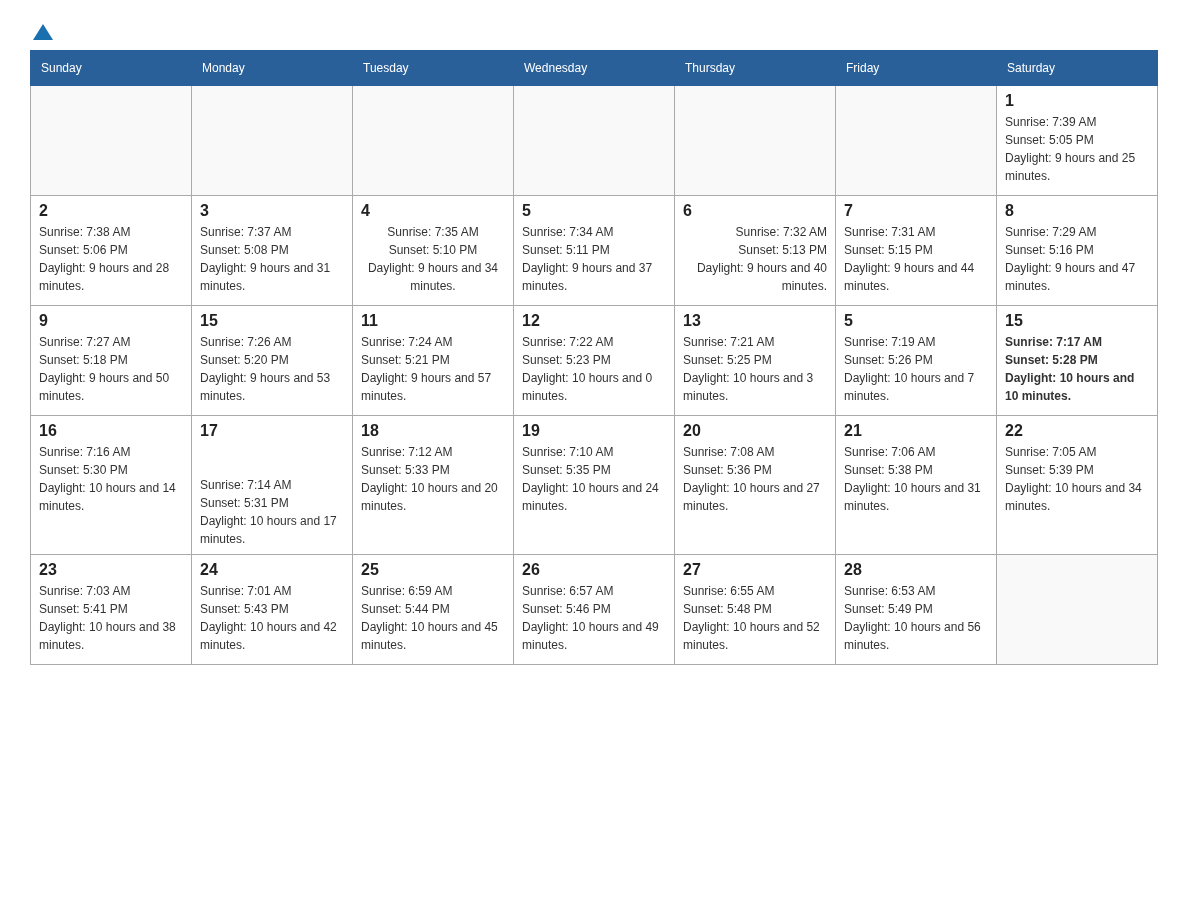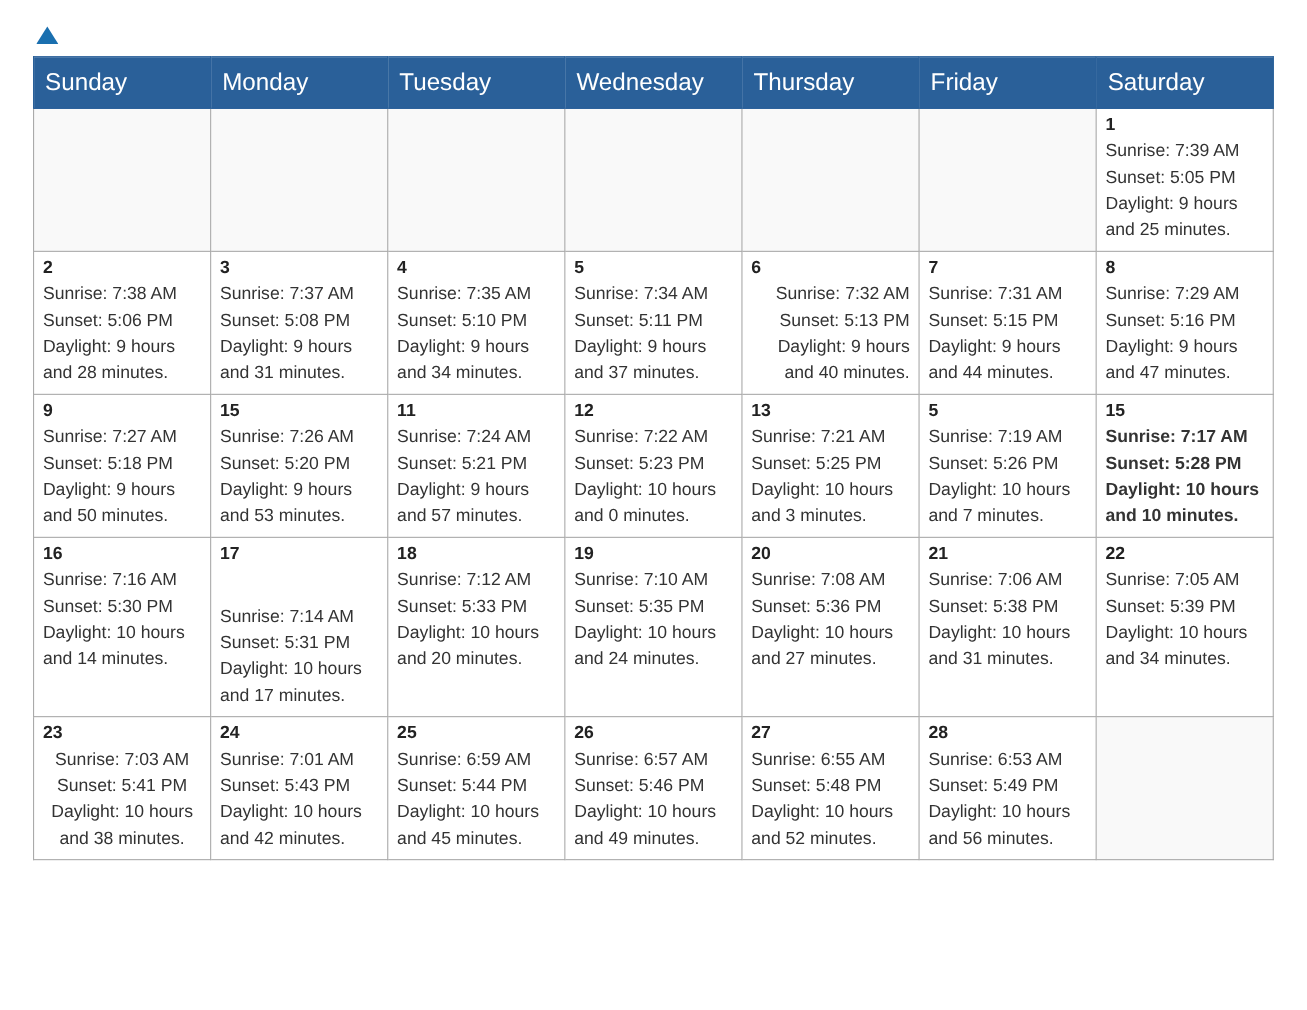--- a/index.html
+++ b/index.html
@@ -48,21 +48,21 @@
     table {
       width: 100%;
       border-collapse: collapse;
       margin-top: 10px;
     }
     thead tr {
       background-color: #2a6099;
     }
     thead th {
       color: #fff;
-      font-size: 22px;
+      font-size: 12px;
       font-weight: normal;
       padding: 10px 10px;
       text-align: left;
       border: 1px solid #2a6099;
     }
     tbody td {
       vertical-align: top;
       border: 1px solid #aaa;
       padding: 6px 8px;
       width: 14.28%;
@@ -71,21 +71,21 @@
     tbody tr {
       height: 110px;
     }
     .day-num {
       font-size: 16px;
       font-weight: bold;
       color: #222;
       margin-bottom: 3px;
     }
     .day-info {
-      font-size: 16px;
+      font-size: 12px;
       color: #333;
       line-height: 1.5;
     }
     .empty-cell {
       background: #f9f9f9;
     }
   </style>
 </head>
 <body>
 
@@ -144,21 +144,21 @@
 Daylight: 9 hours and 28 minutes.</div>
         </td>
         <td>
           <div class="day-num">3</div>
           <div class="day-info" style="white-space: pre-line;">Sunrise: 7:37 AM
 Sunset: 5:08 PM
 Daylight: 9 hours and 31 minutes.</div>
         </td>
         <td>
           <div class="day-num">4</div>
-          <div class="day-info" style="white-space: pre-line;">Sunrise: 7:35 AM
+          <div class="day-info" style="white-space: pre-line; text-align: center;">Sunrise: 7:35 AM
 Sunset: 5:10 PM
 Daylight: 9 hours and 34 minutes.</div>
         </td>
         <td>
           <div class="day-num">5</div>
           <div class="day-info" style="white-space: pre-line;">Sunrise: 7:34 AM
 Sunset: 5:11 PM
 Daylight: 9 hours and 37 minutes.</div>
         </td>
         <td>
@@ -264,21 +264,21 @@
         <td>
           <div class="day-num">22</div>
           <div class="day-info" style="white-space: pre-line;">Sunrise: 7:05 AM
 Sunset: 5:39 PM
 Daylight: 10 hours and 34 minutes.</div>
         </td>
       </tr>
       <tr>
         <td>
           <div class="day-num">23</div>
-          <div class="day-info" style="white-space: pre-line; text-align: center;">Sunrise: 7:03 AM
+          <div class="day-info" style="white-space: pre-line;">Sunrise: 7:03 AM
 Sunset: 5:41 PM
 Daylight: 10 hours and 38 minutes.</div>
         </td>
         <td>
           <div class="day-num">24</div>
           <div class="day-info" style="white-space: pre-line;">Sunrise: 7:01 AM
 Sunset: 5:43 PM
 Daylight: 10 hours and 42 minutes.</div>
         </td>
         <td>

